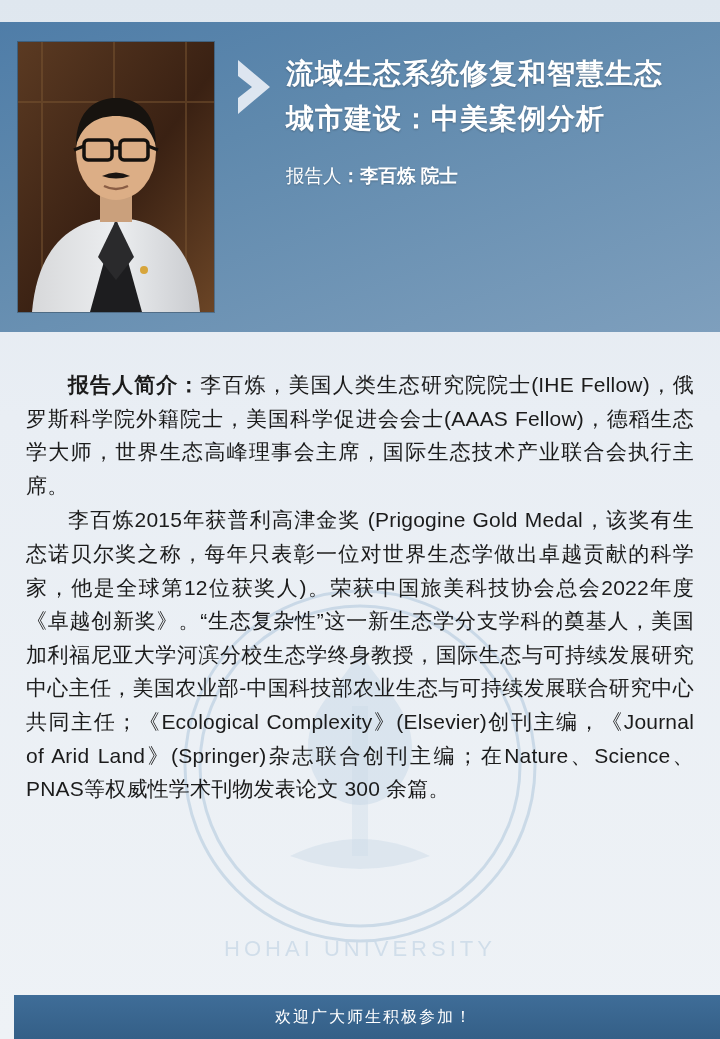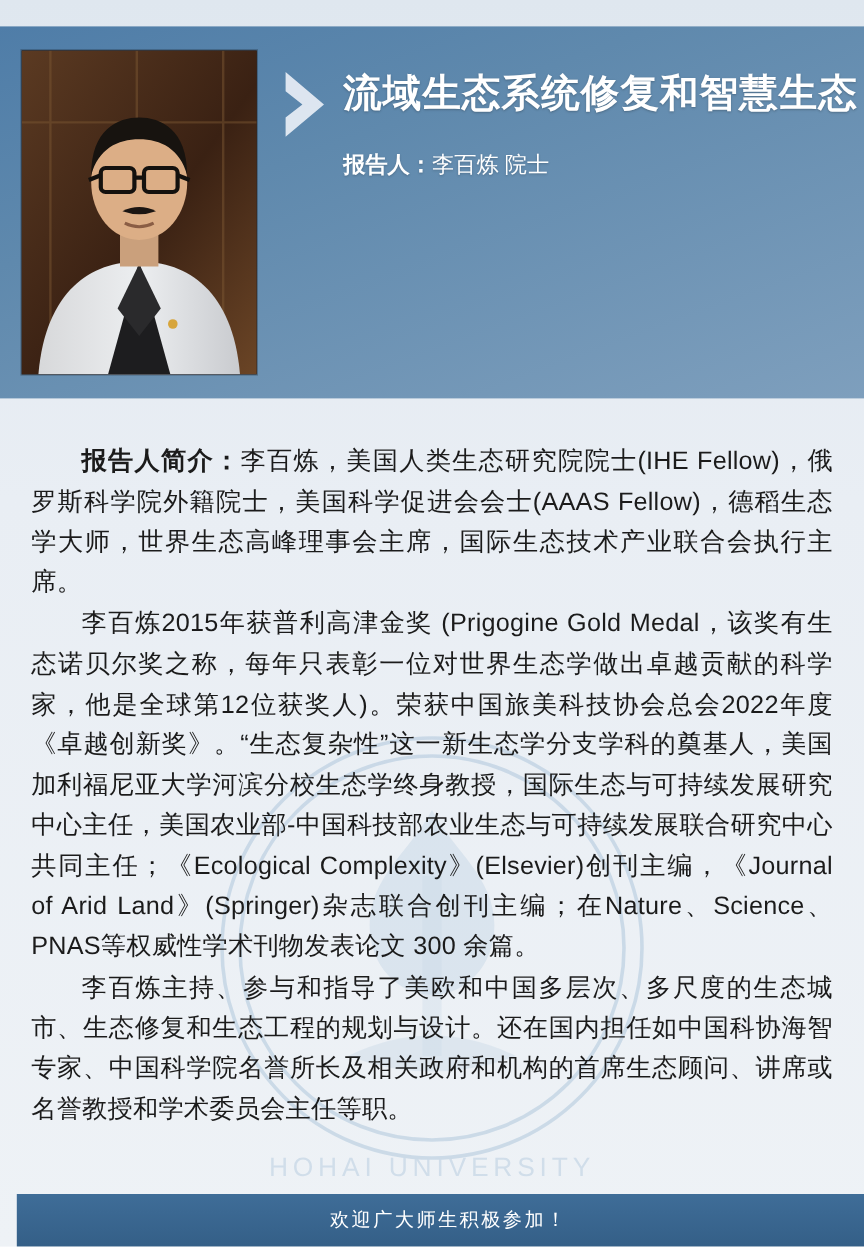--- a/index.html
+++ b/index.html
@@ -16,21 +16,21 @@
     width: 720px;
     height: 1039px;
     background: linear-gradient(180deg, #dfe7ef 0%, #e9eef4 40%, #eef2f6 100%);
     overflow: hidden;
   }
 
   
   .watermark {
     position: absolute;
     left: 120px;
-    top: 580px;
+    top: 556px;
     width: 480px;
     height: 420px;
     opacity: 0.30;
     pointer-events: none;
   }
 
   
   .header {
     position: absolute;
     left: 0; top: 22px;
@@ -62,39 +62,39 @@
     color: #ffffff;
     padding-left: 58px;
     padding-top: 10px;
   }
   .chev {
     position: absolute;
     left: 4px; top: 16px;
     width: 44px; height: 58px;
   }
   .title-line {
-    font-size: 32px;
+    font-size: 28px;
     font-weight: bold;
     letter-spacing: 1px;
     line-height: 1.6;
     text-shadow: 0 1px 2px rgba(0,0,0,0.25);
     white-space: nowrap;
   }
   .meta {
     margin-top: 16px;
   }
   .meta-row {
     font-size: 18.5px;
     line-height: 1.95;
     white-space: nowrap;
     text-shadow: 0 1px 2px rgba(0,0,0,0.22);
   }
-  .meta-label { font-weight: bold; text-align: right; }
+  .meta-label { font-weight: normal; text-align: right; }
   .meta-sep  { font-weight: bold; }
-  .meta-val  { font-weight: normal; }
+  .meta-val  { font-weight: bold; }
 
   
   .body-wrap {
     position: absolute;
     left: 0; top: 350px;
     width: 720px;
     padding: 18px 26px 0 26px;
   }
   .para {
     font-size: 21px;
@@ -197,35 +197,35 @@
       </div>
 
       <div class="header-text">
         <span class="chev">
           <svg viewBox="0 0 44 58" width="44" height="58" aria-hidden="true">
             <path d="M6 2 L38 29 L6 56 L6 40 L20 29 L6 18 Z" fill="#e8eef5" opacity="0.92"></path>
           </svg>
         </span>
 
         <div class="title-line">流域生态系统修复和智慧生态</div>
+        <div class="title-line">城市建设：中美案例分析</div>
 
         <div class="meta">
           <div class="meta-row">
             <span class="meta-label">报告人</span><span class="meta-sep">：</span><span class="meta-val">李百炼 院士</span>
           </div>
         </div>
       </div>
     </div>
   </div>
 
   <div class="body-wrap">
     <p class="para">
       <b>报告人简介</b><b>：</b><span>李百炼，美国人类生态研究院院士(IHE Fellow)，俄罗斯科学院外籍院士，美国科学促进会会士(AAAS Fellow)，德稻生态学大师，世界生态高峰理事会主席，国际生态技术产业联合会执行主席。</span>
     </p>
     <p class="para">李百炼2015年获普利高津金奖 (Prigogine Gold Medal，该奖有生态诺贝尔奖之称，每年只表彰一位对世界生态学做出卓越贡献的科学家，他是全球第12位获奖人)。荣获中国旅美科技协会总会2022年度《卓越创新奖》。“生态复杂性”这一新生态学分支学科的奠基人，美国加利福尼亚大学河滨分校生态学终身教授，国际生态与可持续发展研究中心主任，美国农业部-中国科技部农业生态与可持续发展联合研究中心共同主任；《Ecological Complexity》(Elsevier)创刊主编，《Journal of Arid Land》(Springer)杂志联合创刊主编；在Nature、Science、PNAS等权威性学术刊物发表论文 300 余篇。</p>
-    <p class="para">李百炼主持、参与和指导了美欧和中国多层次、多尺度的生态城市、生态修复和生态工程的规划与设计。还在国内担任如中国科协海智专家、中国科学院名誉所长及相关政府和机构的首席生态顾问、讲席或名誉教授和学术委员会主任等职。</p>
   </div>
 
   <div class="footer">
     <span>欢迎广大师生积极参加！</span>
   </div>
 
 </div>
 
 </body></html>

